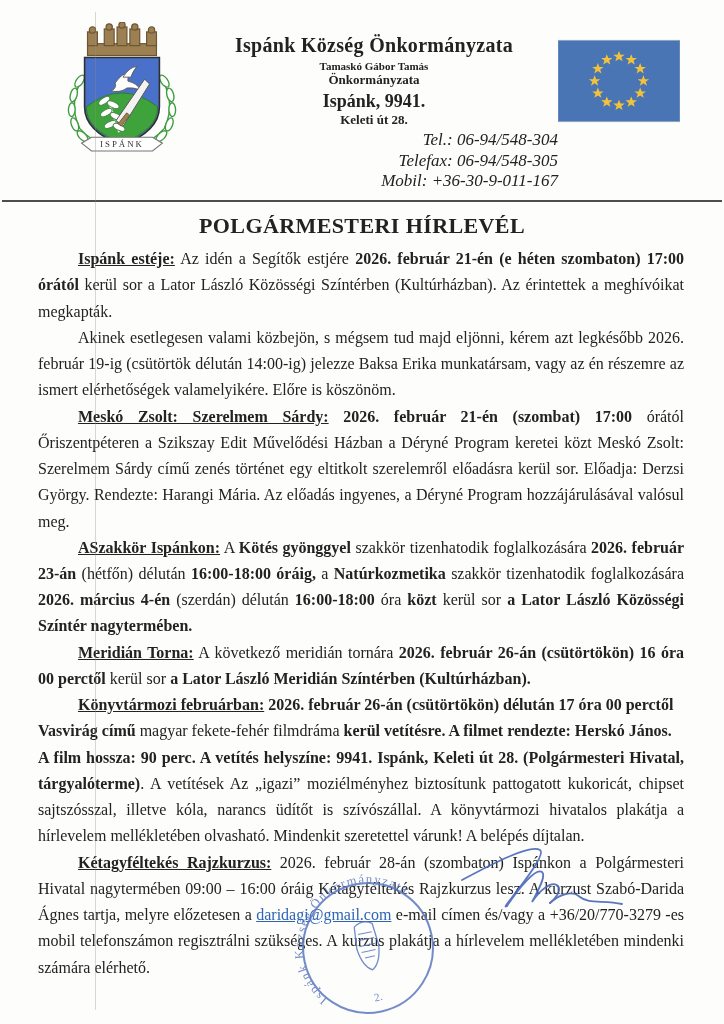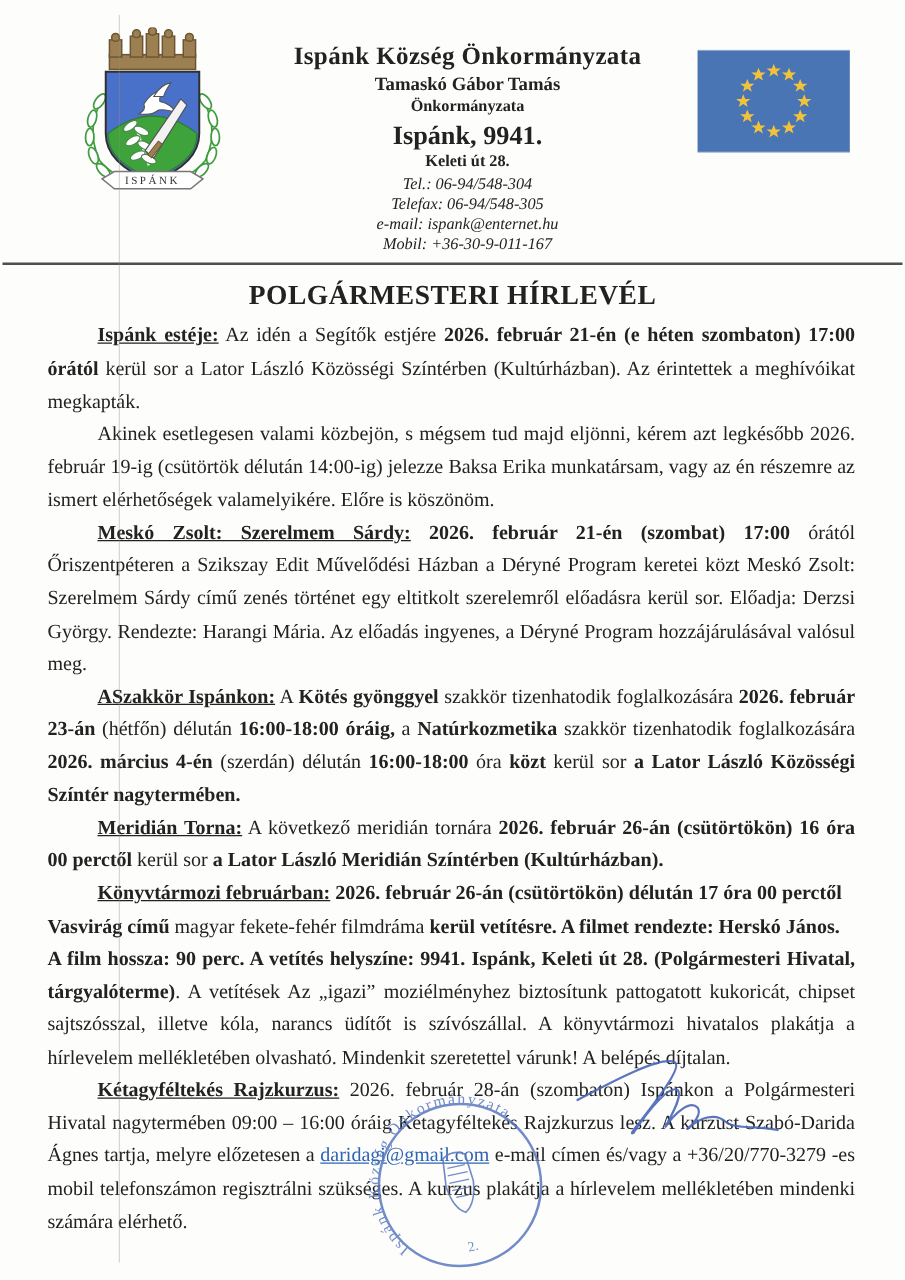--- a/index.html
+++ b/index.html
@@ -9,25 +9,25 @@
     font-family:"Liberation Serif","DejaVu Serif",serif; color:#222;
   }
   .scan-line { position:absolute; left:95px; top:12px; width:1px; height:998px;
     background:rgba(150,140,125,.35); pointer-events:none; }
 
   
   .letterhead { display:flex; align-items:flex-start; padding:22px 42px 0 58px; }
   .crest-box { width:132px; flex:0 0 auto; }
   .head-center { flex:1 1 auto; text-align:center; padding-top:12px; }
   .org-name { font-size:20px; font-weight:bold; letter-spacing:.3px; }
-  .officer  { font-size:15px; font-weight:bold; margin-top:3px; }
+  .officer  { font-size:11px; font-weight:bold; margin-top:3px; }
   .role     { font-size:13px; font-weight:bold; }
-  .addr1    { font-size:21px; font-weight:bold; margin-top:3px; }
+  .addr1    { font-size:18px; font-weight:bold; margin-top:3px; }
   .addr2    { font-size:13px; font-weight:bold; }
-  .contact  { font-size:13px; font-style:italic; line-height:1.22; margin-top:2px; }
+  .contact  { font-size:17px; font-style:italic; line-height:1.22; margin-top:2px;text-align:right; }
   .eu-box { width:124px; flex:0 0 auto; padding-top:8px; }
 
   .head-rule { border:0; border-top:2px solid #4e4e4e; margin:8px 2px 0 2px; }
 
   .doc-title { text-align:center; font-size:22px; font-weight:bold;
     letter-spacing:.4px; margin:11px 0 7px 0; }
 
   
   .body-text { padding:0 40px 0 38px; font-size:16px; line-height:1.64; }
   .para { margin:0; text-align:justify; text-indent:40px; }
@@ -115,21 +115,20 @@
 
     <div class="head-center">
       <div class="org-name">Ispánk Község Önkormányzata</div>
       <div class="officer">Tamaskó Gábor Tamás</div>
       <div class="role">Önkormányzata</div>
       <div class="addr1">Ispánk, 9941.</div>
       <div class="addr2">Keleti út 28.</div>
       <div class="contact">
         <div>Tel.: 06-94/548-304</div>
         <div>Telefax: 06-94/548-305</div>
-        <div>e-mail: ispank@enternet.hu</div>
         <div>Mobil: +36-30-9-011-167</div>
       </div>
     </div>
 
     <div class="eu-box">
       <svg width="122" height="102" viewBox="0 0 150 100">
         <rect x="0" y="0" width="150" height="100" fill="#4a75b5" stroke="#8fa6c6" stroke-width="1"></rect>
         <defs>
           <path id="eustar" d="M0,-7 L1.9,-2.2 L7,-2.2 L2.9,0.9 L4.4,5.7 L0,2.8 L-4.4,5.7 L-2.9,0.9 L-7,-2.2 L-1.9,-2.2 Z" fill="#f2c23a"></path>
         </defs>

